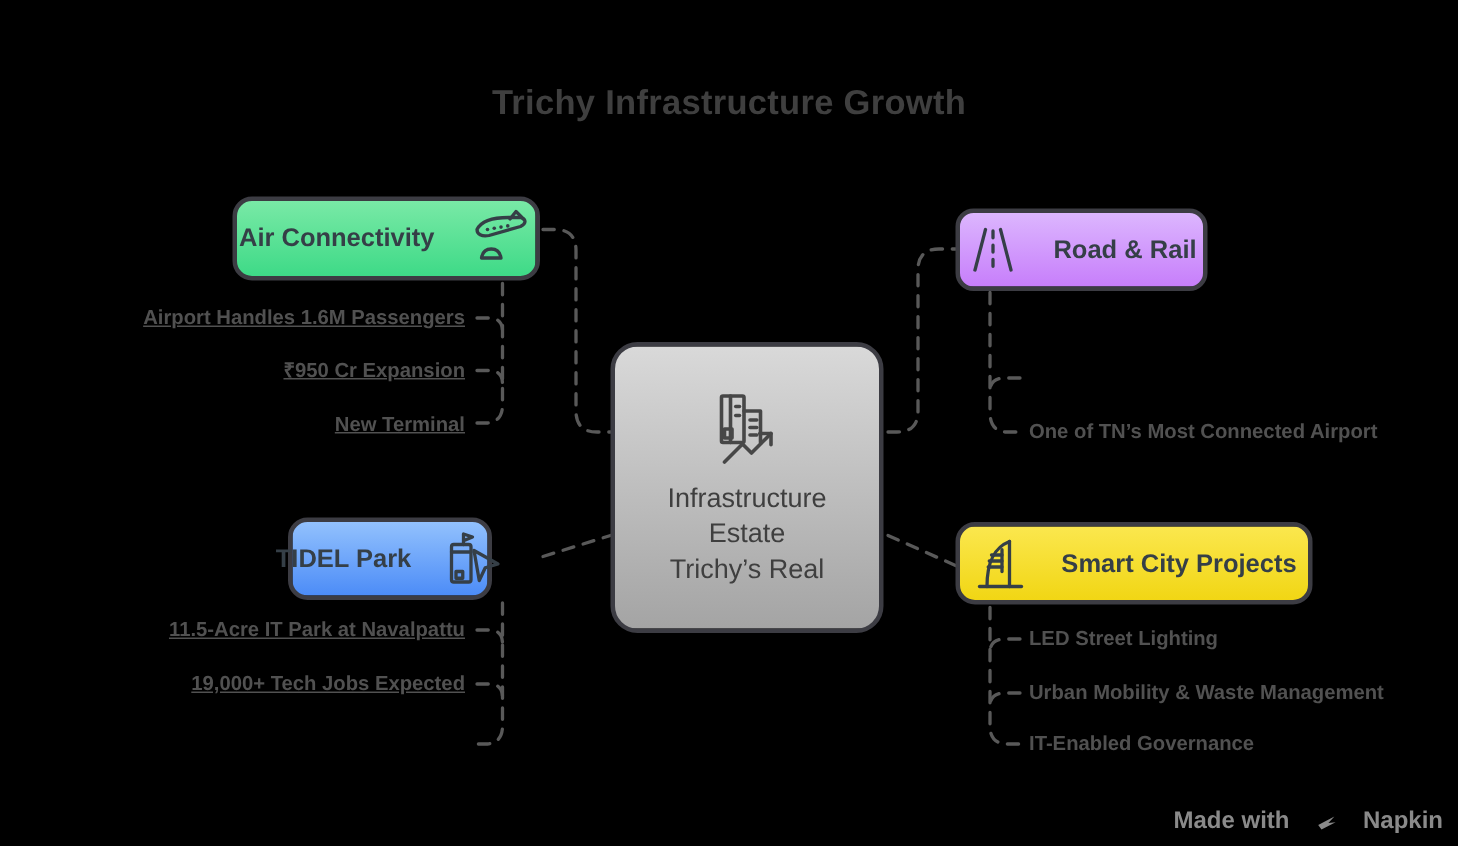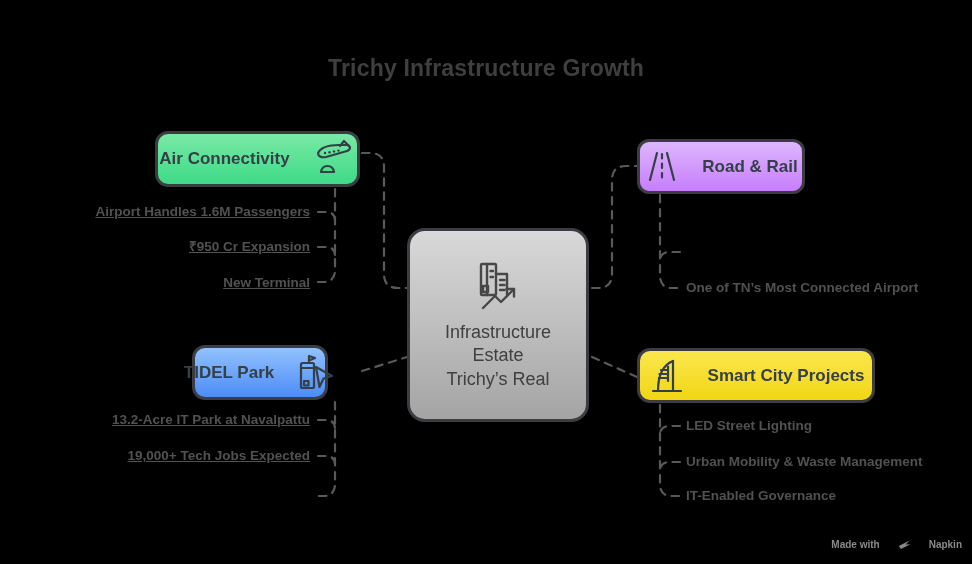--- a/index.html
+++ b/index.html
@@ -33,21 +33,21 @@
   .icon-stroke{fill:none;stroke:#353f47;stroke-width:2.2;stroke-linecap:round;stroke-linejoin:round;}
   .icon-stroke-central{fill:none;stroke:#474747;stroke-width:2.4;stroke-linecap:round;stroke-linejoin:round;}
   .item{
     position:absolute;font-size:13.5px;font-weight:600;color:#515151;
     white-space:nowrap;line-height:16px;
   }
   .item.l{right:662px;text-align:center;text-decoration:underline;}
   .item.r{left:686px;text-align:left;}
   .watermark{
     position:absolute;right:10px;top:539px;display:flex;align-items:center;gap:18px;
-    color:#8a8a8a;font-size:10px;font-weight:600;
+    color:#8a8a8a;font-size:16px;font-weight:600;
   }
 </style>
 </head>
 <body>
 
 <div class="canvas">
 
   <div class="title">Trichy Infrastructure Growth</div>
 
   <svg class="connectors" viewBox="0 0 972 564">
@@ -144,21 +144,21 @@
     </svg>
     <span>Smart City Projects</span>
   </div>
 
   <div class="item l" style="top:204px">Airport Handles 1.6M Passengers</div>
   <div class="item l" style="top:239px">₹950 Cr Expansion</div>
   <div class="item l" style="top:275px">New Terminal</div>
 
   <div class="item r" style="top:280px">One of TN’s Most Connected Airport</div>
 
-  <div class="item l" style="top:412px">13.2-Acre IT Park at Navalpattu</div>
+  <div class="item l" style="top:412px">11.5-Acre IT Park at Navalpattu</div>
   <div class="item l" style="top:448px">19,000+ Tech Jobs Expected</div>
 
   <div class="item r" style="top:418px">LED Street Lighting</div>
   <div class="item r" style="top:454px">Urban Mobility &amp; Waste Management</div>
   <div class="item r" style="top:488px">IT-Enabled Governance</div>
 
   <div class="watermark">
     <span>Made with</span>
     <svg width="13" height="11" viewBox="0 0 13 11">
       <path d="M0.8 7 L11.6 1.4 L7.6 5.6 L12.4 5.2 L3 10 Z" fill="#8a8a8a"></path>

